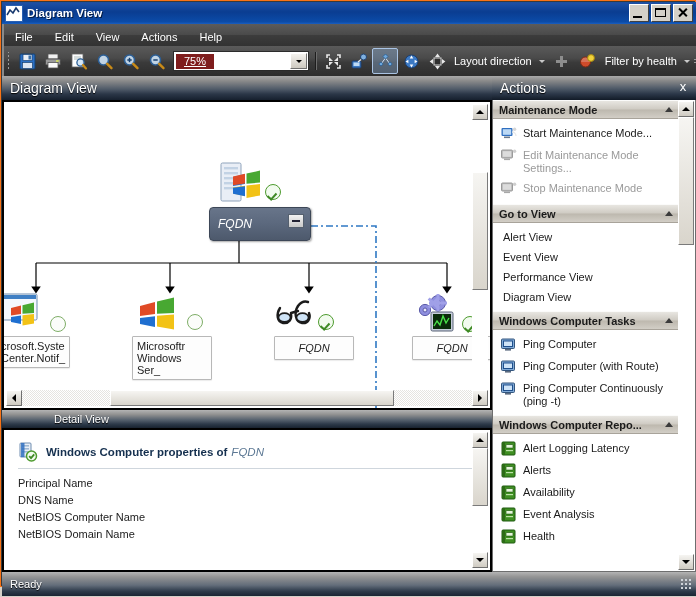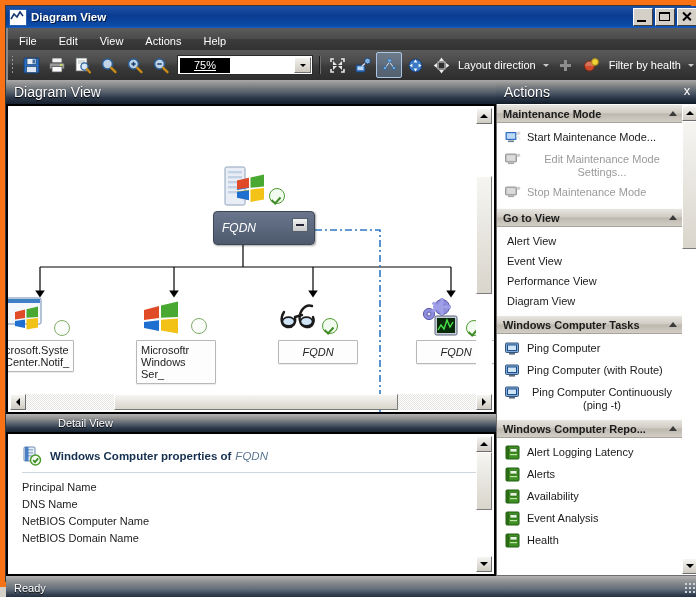--- a/index.html
+++ b/index.html
@@ -7,21 +7,21 @@
     width:696px;height:597px;overflow:hidden;
     font-family:"Liberation Sans", sans-serif;
     font-size:11px;
     background:#d4d0c8;
     -webkit-font-smoothing:none;
   }
   #app{
     position:relative;width:696px;height:587px;
     box-sizing:border-box;
     background:#3a3a3a;
-    border:5px solid #f97316;
+    border:1px solid #f97316;
   }
 
   
   .titlebar{
     position:absolute;left:1px;top:1px;width:694px;height:22px;
     background:linear-gradient(to bottom,#1f4f9e 0%,#1b4ea3 8%,#0a3d91 45%,#0b4ba8 90%,#1a5ec0 100%);
     display:flex;align-items:center;
   }
   .tb-icon{
     width:16px;height:15px;margin-left:3px;margin-right:4px;
@@ -73,21 +73,21 @@
     width:24px;height:24px;flex:0 0 auto;display:flex;align-items:center;justify-content:center;
     border:1px solid transparent;border-radius:2px;cursor:default;
   }
   .tbtn.sel{border-color:#aac4e4;background:rgba(150,190,235,.35);}
   .tsep{width:1px;height:18px;background:#1d1d1d;border-right:1px solid #6d6d6d;margin:0 3px;flex:0 0 auto;}
   .zoombox{
     width:134px;height:18px;background:#fff;border:1px solid #2b2b2b;
     display:flex;align-items:center;margin:0 3px;flex:0 0 auto;position:relative;
   }
   .zoomval{
-    background:#000000;color:#fff;font-size:11px;padding:1px 14px;margin-left:2px;
+    background:#7f1d1d;color:#fff;font-size:11px;padding:1px 8px;margin-left:2px;
     line-height:13px;
     text-decoration:underline;
   }
   .zoomarrow{
     position:absolute;right:1px;top:1px;width:15px;height:14px;
     background:linear-gradient(to bottom,#f4f2ee,#cdc9c0);
     border-top:1px solid #fff;border-left:1px solid #fff;
     border-right:1px solid #707070;border-bottom:1px solid #707070;
     display:flex;align-items:center;justify-content:center;
   }
@@ -229,21 +229,21 @@
   }
   .sechdr span{font-weight:bold;font-size:11px;color:#1b1b1b;flex:1 1 auto;white-space:nowrap;}
   .chev-up{width:0;height:0;border-left:4px solid transparent;border-right:4px solid transparent;border-bottom:5px solid #3b3b3b;}
   .aitem{
     display:flex;align-items:flex-start;gap:6px;padding:3px 6px 3px 8px;
     font-size:11px;color:#1a1a1a;line-height:13px;cursor:default;
   }
   .aitem.disabled{color:#9a9a9a;}
   .aitem.plain{padding-left:10px;}
   .aicon{width:16px;height:16px;flex:0 0 auto;position:relative;margin-top:0px;}
-  .aitem .lbl{padding-top:1px;text-align:center;}
+  .aitem .lbl{padding-top:1px;}
   .asec-pad{height:4px;}
 
   .actions-vscroll{
     position:absolute;right:1px;top:1px;width:16px;bottom:1px;background:#fff;
   }
 
   
   .statusbar{
     position:absolute;left:1px;top:571px;width:694px;height:24px;
     background:linear-gradient(to bottom,#b4b4b4 0%,#949494 20%,#636d7a 55%,#2d3a4a 80%,#1a2533 100%);

